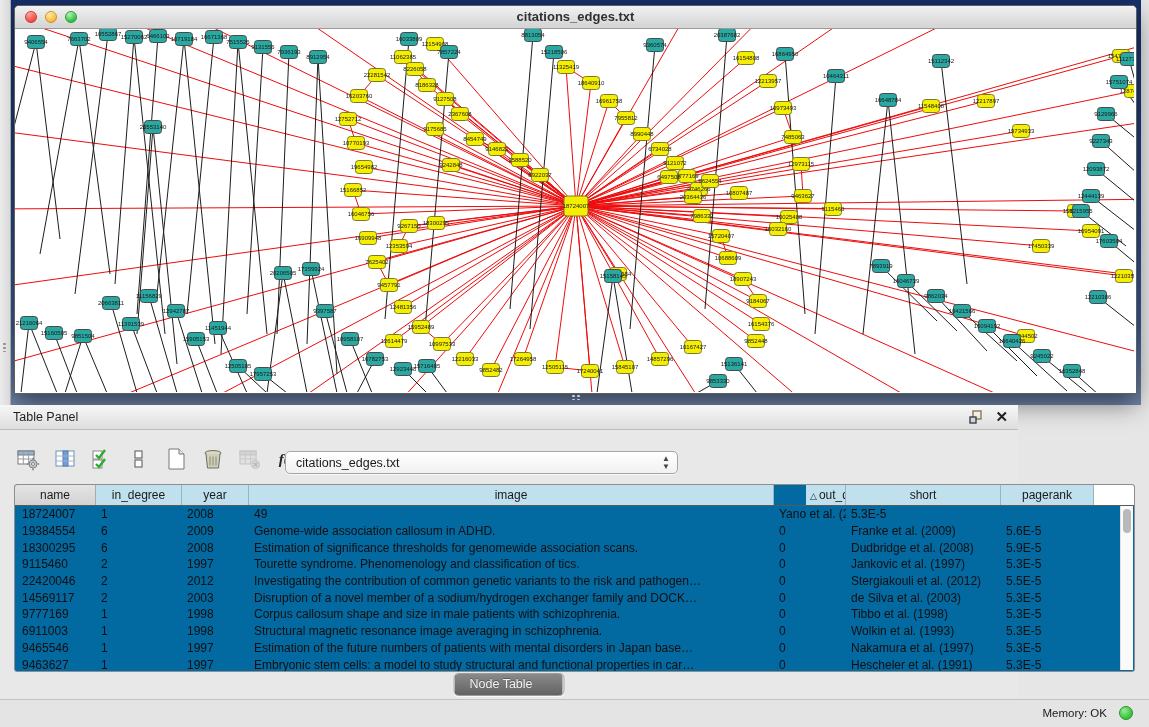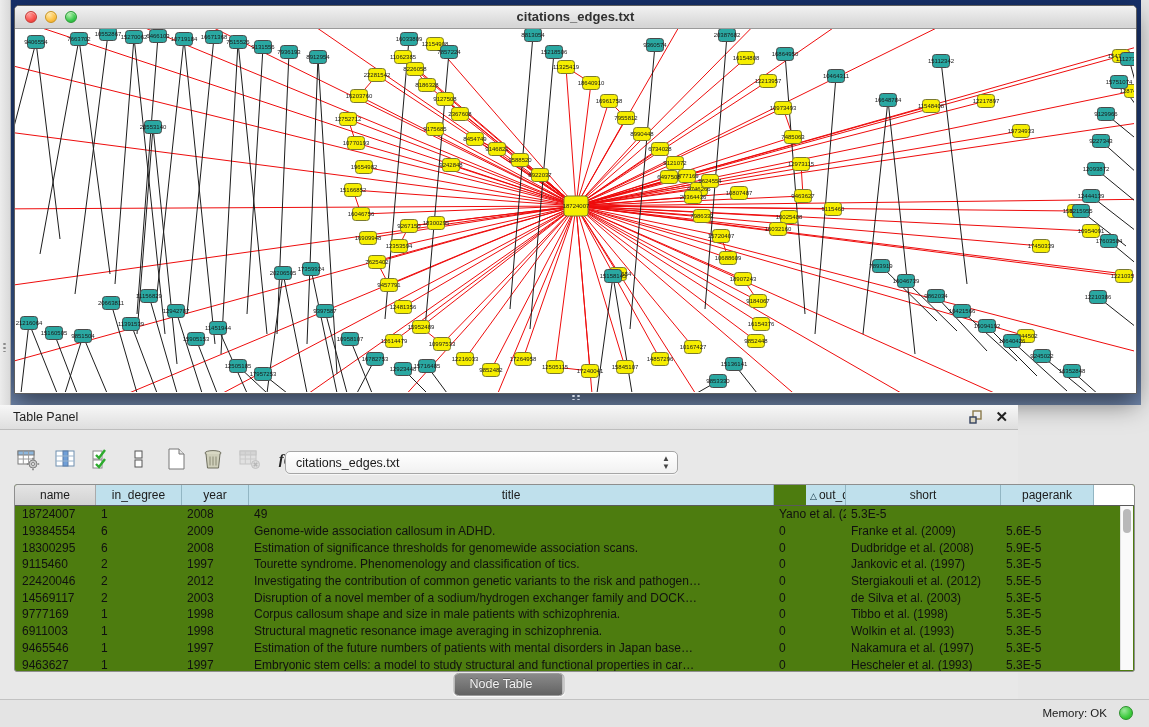--- a/index.html
+++ b/index.html
@@ -57,21 +57,21 @@
   .fx small{font-size:10px;}
   #combo{
     position:absolute;left:285px;top:46px;width:393px;height:23px;
     background:linear-gradient(180deg,#ffffff,#f1f1f1);
     border:1px solid #a6a6a6;border-radius:5px;box-shadow:0 1px 1px rgba(255,255,255,.7);
     font-size:12.5px;color:#1a1a1a;line-height:22px;padding-left:10px;box-sizing:border-box;
   }
   #combo .arrows{position:absolute;right:7px;top:3px;font-size:8px;line-height:8px;color:#444;text-align:center;}
   
   #tablewrap{
-    position:absolute;left:14px;top:79px;width:1121px;height:188px;background:#4d7c0f;
+    position:absolute;left:14px;top:79px;width:1121px;height:188px;background:#0369a1;
     border:1px solid #8e8e8e;border-radius:3px;box-sizing:border-box;overflow:hidden;
   }
   #thead{display:grid;grid-template-columns:81px 86px 67px 525px 72px 155px 93px 1fr;
     height:20px;border-bottom:1px solid #5a5a5a;}
   .hcell{
     background:#bfe0ec;border-right:1px solid #92b6c3;font-size:12px;color:#1b1b1b;
     text-align:center;line-height:20px;overflow:hidden;white-space:nowrap;
   }
   .hcell.first{background:linear-gradient(180deg,#e4e4e4,#d2d2d2);border-right:1px solid #aaa;}
   .hcell.sorted{text-align:right;padding-left:4px;margin-left:32px;}
@@ -957,21 +957,21 @@
   <div id="combo">
     <span>citations_edges.txt</span>
     <span class="arrows">▲<br>▼</span>
   </div>
 
   <div id="tablewrap">
     <div id="thead">
         <div class="hcell first">name</div>
         <div class="hcell">in_degree</div>
         <div class="hcell">year</div>
-        <div class="hcell">title</div>
+        <div class="hcell">image</div>
         <div class="hcell sorted"><span class="tri">△</span>out_de…</div>
         <div class="hcell">short</div>
         <div class="hcell">pagerank</div>
         <div class="hcell filler"></div>
       </div>
     <div id="tbody">
         <div class="trow">
           <div class="c0">18724007</div>
           <div class="c1">1</div>
           <div class="c2">2008</div>
@@ -1050,21 +1050,21 @@
           <div class="c4">0</div>
           <div class="c5">Nakamura et al. (1997)</div>
           <div class="c6">5.3E-5</div>
         </div>
         <div class="trow">
           <div class="c0">9463627</div>
           <div class="c1">1</div>
           <div class="c2">1997</div>
           <div class="c3">Embryonic stem cells: a model to study structural and functional properties in car…</div>
           <div class="c4">0</div>
-          <div class="c5">Hescheler et al. (1993)</div>
+          <div class="c5">Hescheler et al. (1991)</div>
           <div class="c6">5.3E-5</div>
         </div>
       </div>
     <div id="vscroll">
       <div id="vthumb"></div>
     </div>
   </div>
 
   <div id="tabs">
       <div class="tab active">Node Table</div>

